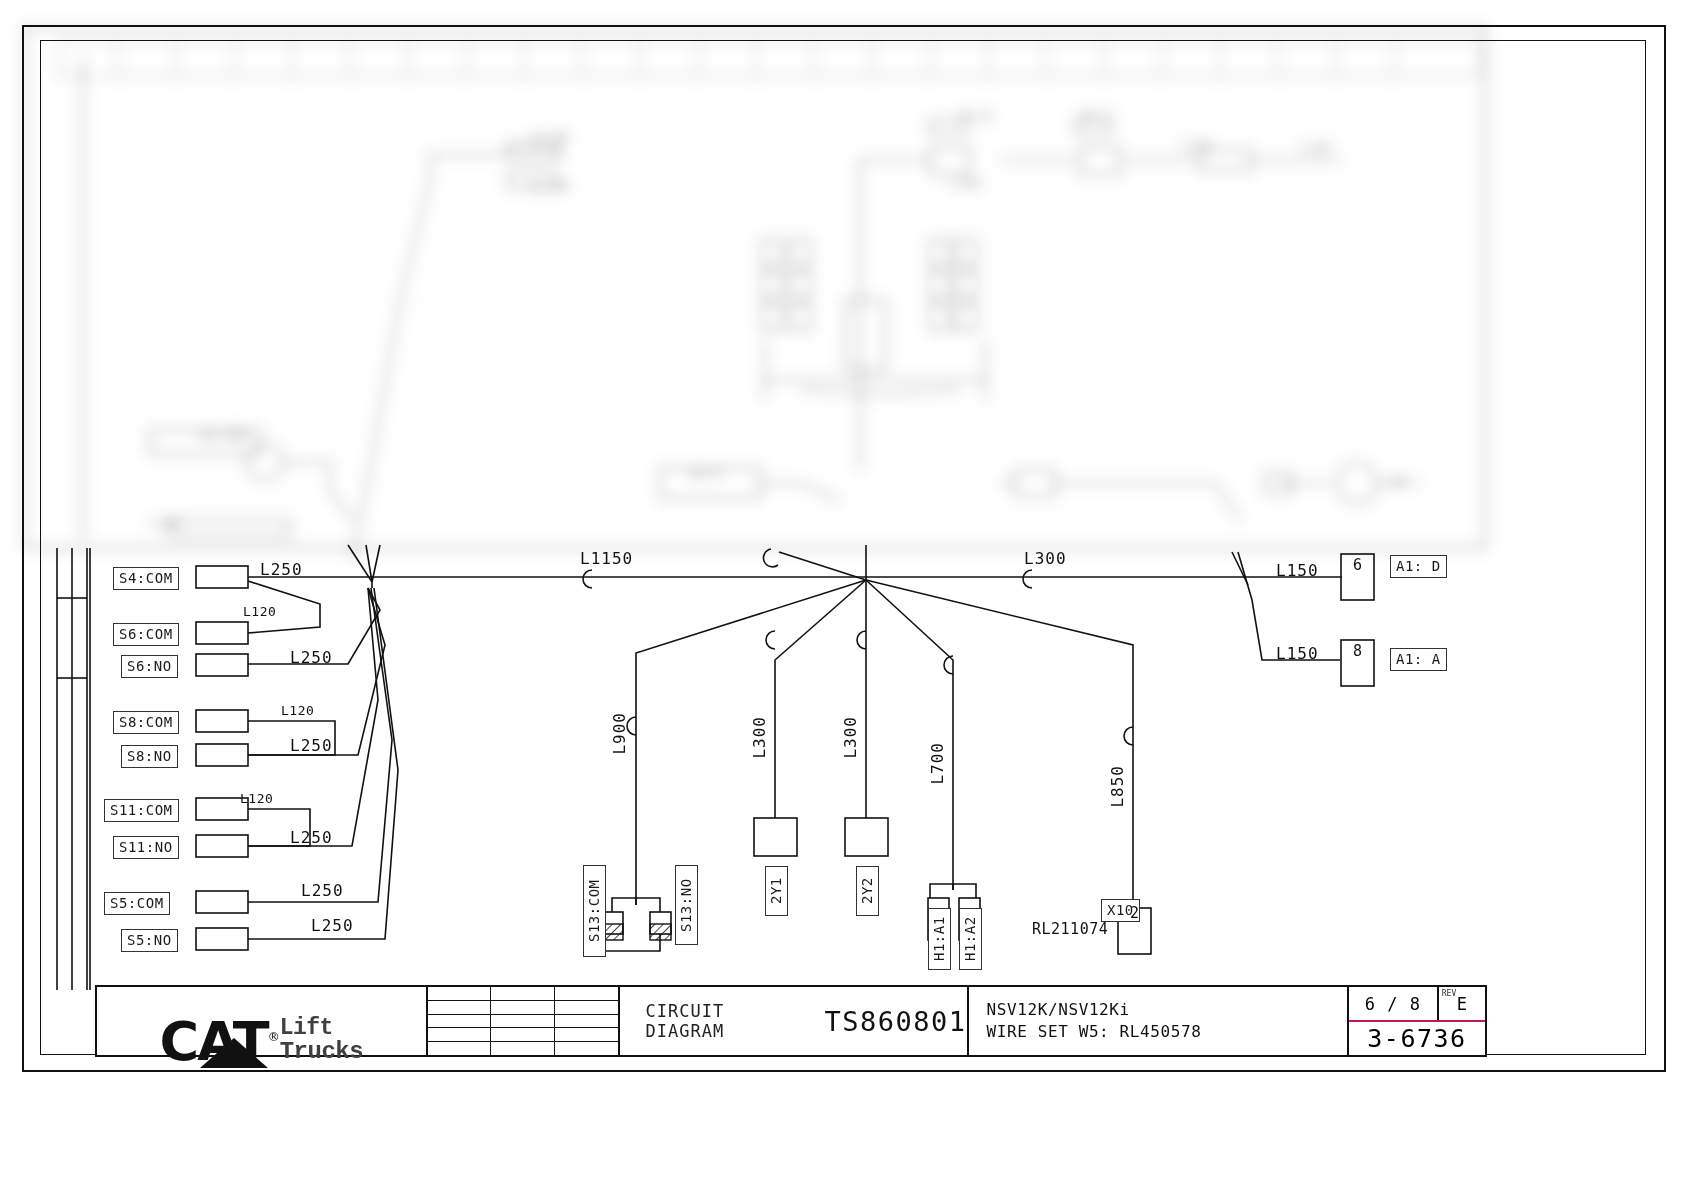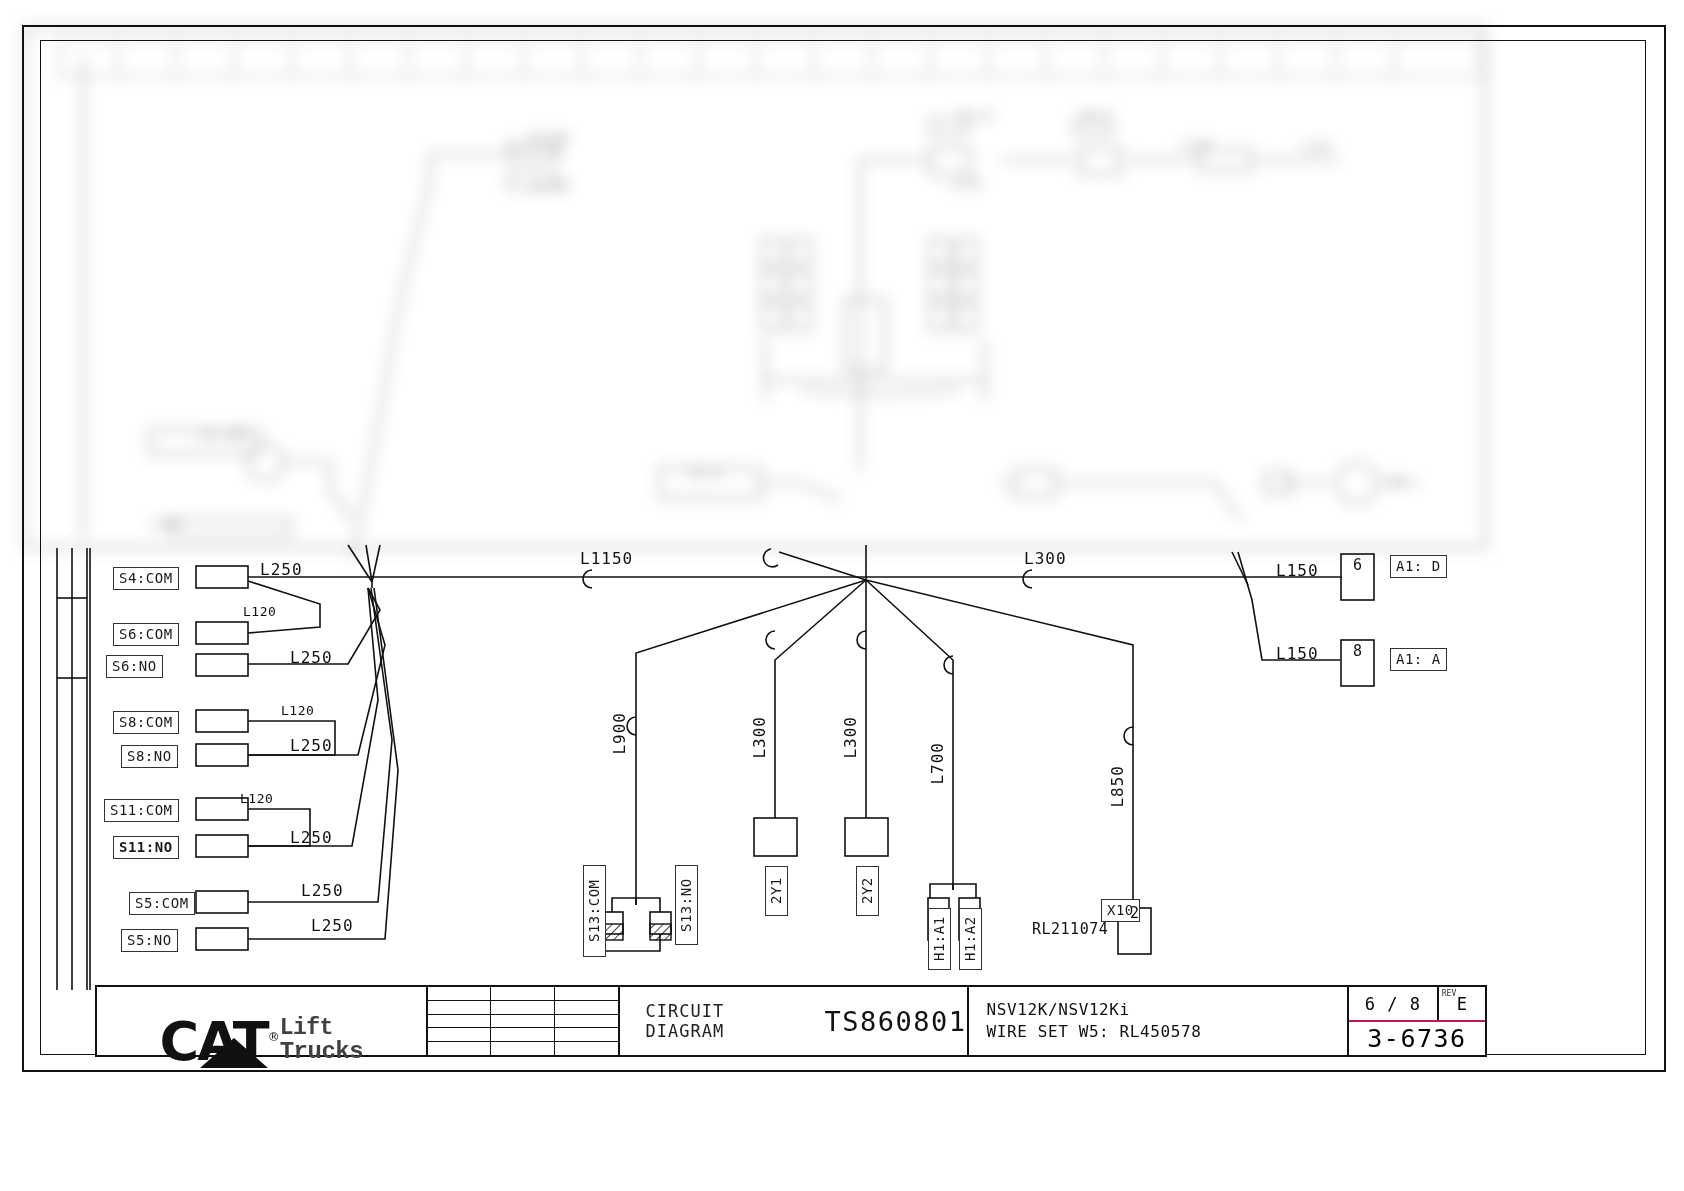--- a/index.html
+++ b/index.html
@@ -371,26 +371,26 @@
       </pattern>
     </defs>
     <g>
       <rect x="602" y="924" width="21" height="16" fill="url(#hatch)" stroke="#111" stroke-width="1.4"></rect>
       <rect x="650" y="924" width="21" height="16" fill="url(#hatch)" stroke="#111" stroke-width="1.4"></rect>
     </g>
   </svg>
 
   <div class="lbl" style="left:113px; top:567px;">S4:COM</div>
   <div class="lbl" style="left:113px; top:623px;">S6:COM</div>
-  <div class="lbl" style="left:106px; top:655px;">S6:NO</div>
+  <div class="lbl" style="left:121px; top:655px;">S6:NO</div>
   <div class="lbl" style="left:113px; top:711px;">S8:COM</div>
   <div class="lbl" style="left:121px; top:745px;">S8:NO</div>
   <div class="lbl" style="left:104px; top:799px;">S11:COM</div>
-  <div class="lbl" style="left:113px; top:836px;font-weight:bold;">S11:NO</div>
-  <div class="lbl" style="left:129px; top:892px;">S5:COM</div>
+  <div class="lbl" style="left:113px; top:836px;">S11:NO</div>
+  <div class="lbl" style="left:104px; top:892px;">S5:COM</div>
   <div class="lbl" style="left:121px; top:929px;">S5:NO</div>
 
   <div class="plain wirelbl" style="left:260px; top:562px;">L250</div>
   <div class="plain" style="left:243px; top:605px; font-size:13px;">L120</div>
   <div class="plain wirelbl" style="left:290px; top:650px;">L250</div>
   <div class="plain" style="left:281px; top:704px; font-size:13px;">L120</div>
   <div class="plain wirelbl" style="left:290px; top:738px;">L250</div>
   <div class="plain" style="left:240px; top:792px; font-size:13px;">L120</div>
   <div class="plain wirelbl" style="left:290px; top:830px;">L250</div>
   <div class="plain wirelbl" style="left:301px; top:883px;">L250</div>

